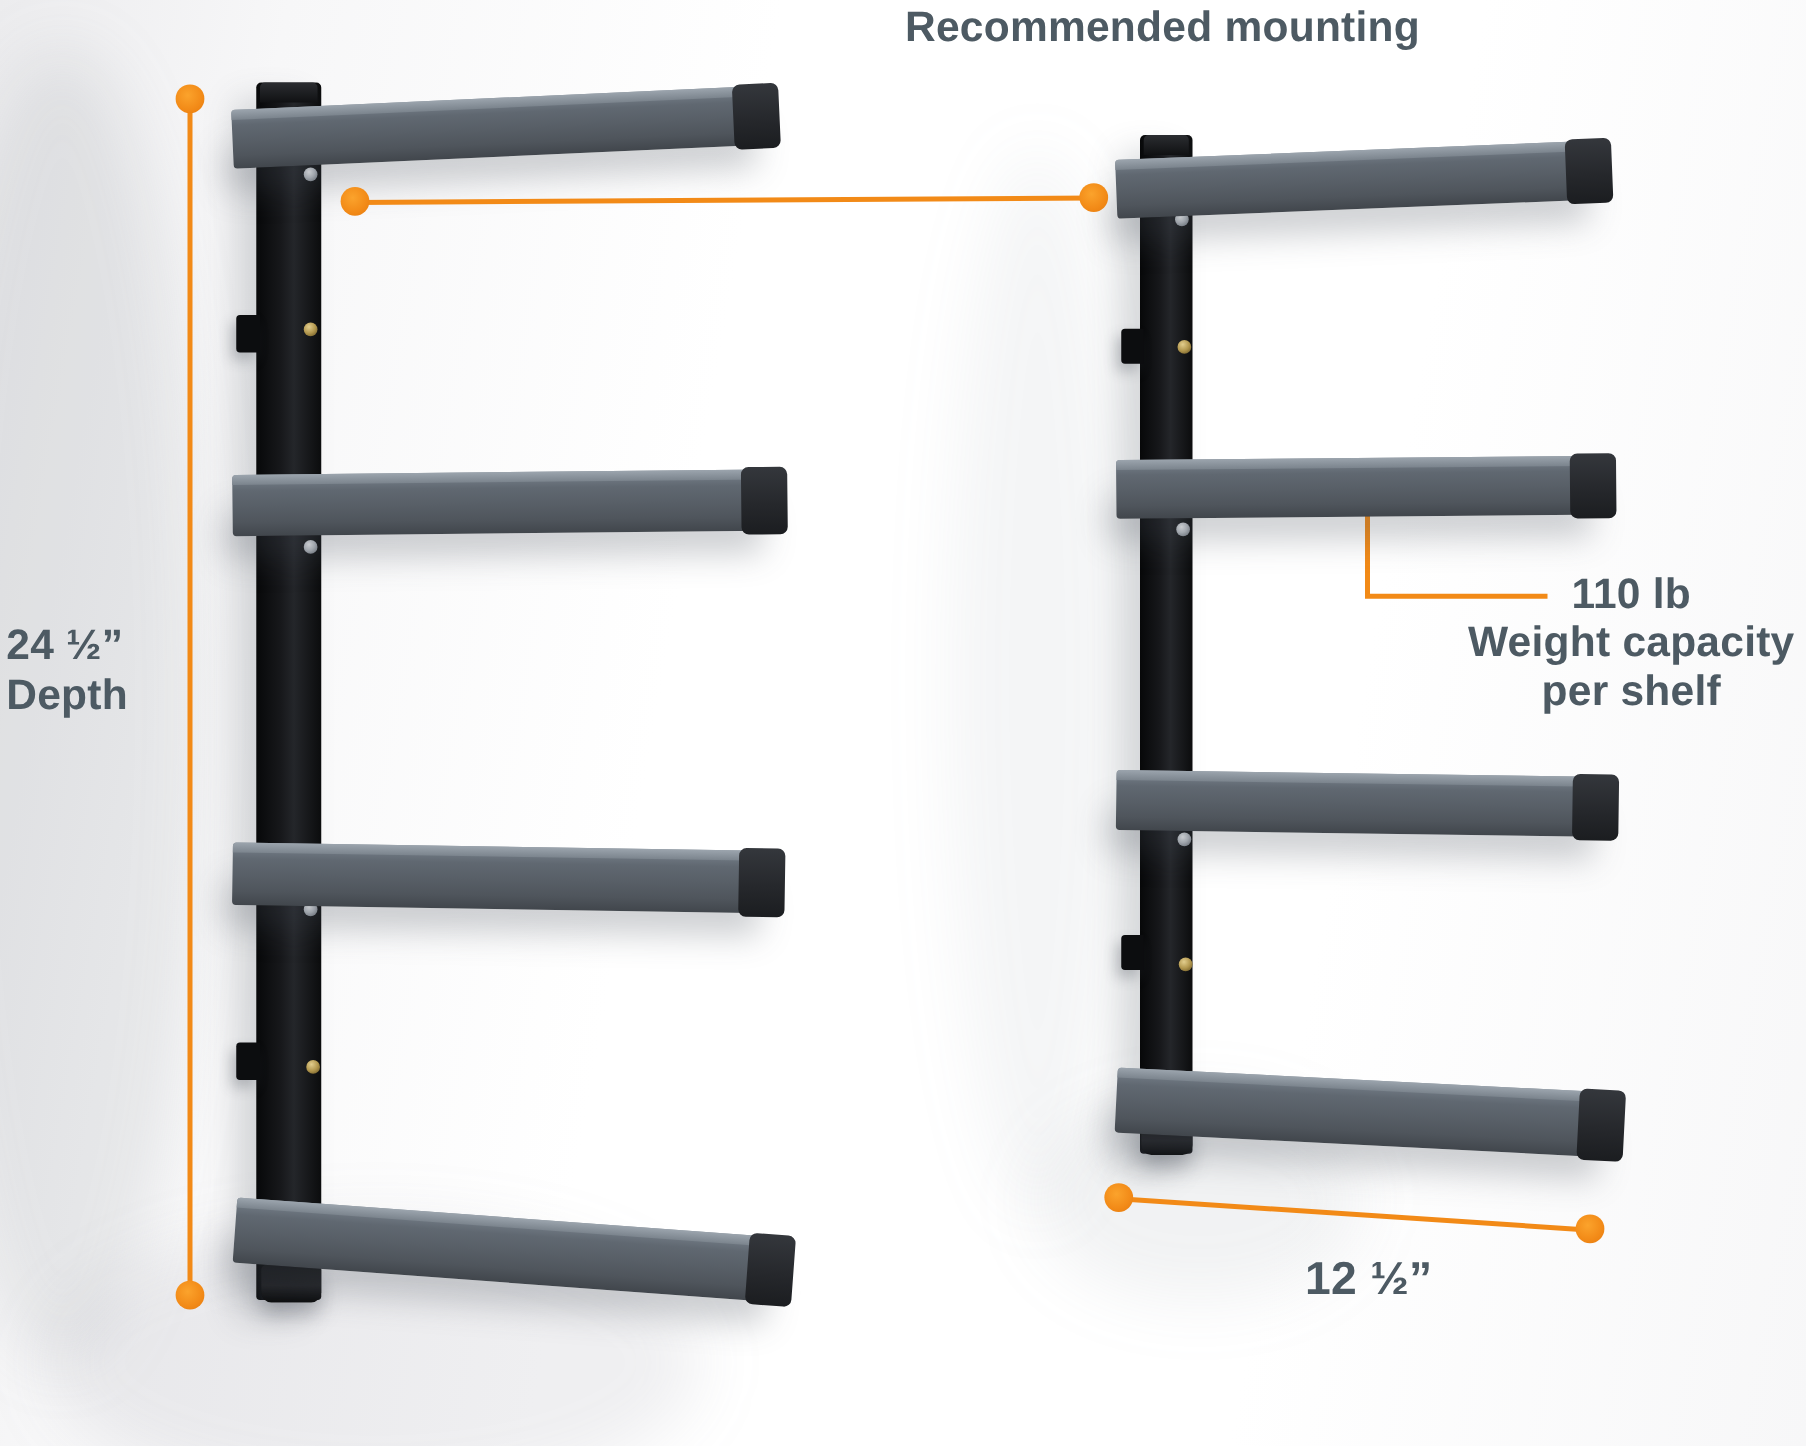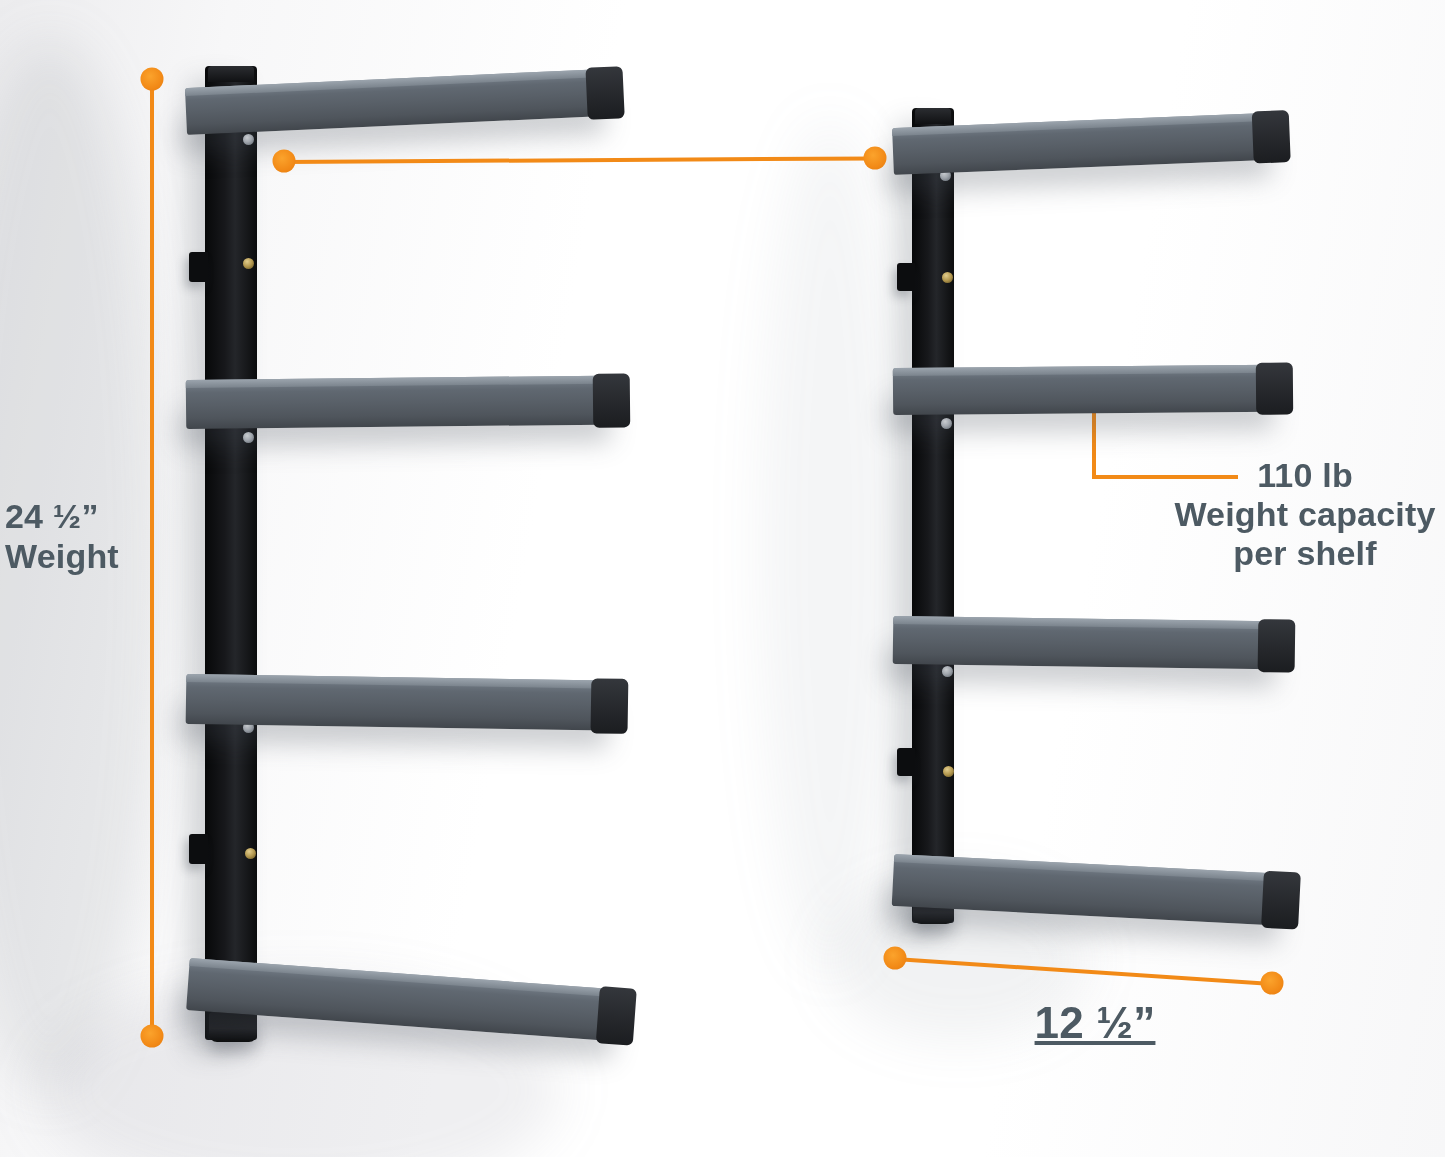--- a/index.html
+++ b/index.html
@@ -97,21 +97,21 @@
 
   
   .label{
     position:absolute;z-index:7;color:var(--label-text,#4D5A63);
     font-weight:bold;letter-spacing:.2px;
   }
   .label .ln{display:block;}
   .lab-top{left:630px;top:2px;width:600px;text-align:center;font-size:34px;line-height:40px;}
   .lab-height{left:5px;top:496px;width:220px;text-align:left;font-size:34px;line-height:40px;}
   .lab-capacity{left:1155px;top:456px;width:300px;text-align:center;font-size:34px;line-height:39px;}
-  .lab-depth{left:945px;top:1002px;width:300px;text-align:center;font-size:44px;line-height:42px;text-decoration:underline;}
+  .lab-depth{left:945px;top:1002px;width:300px;text-align:center;font-size:37px;line-height:42px;}
 </style>
 </head>
 <body>
 
 <div class="canvas">
 
   <div class="shade s-left"></div>
   <div class="shade s-mid"></div>
   <div class="shade s-bl"></div>
   <div class="shade s-br"></div>
@@ -160,25 +160,26 @@
   <div class="dim co-v"></div>
   <div class="dim co-h"></div>
   <div class="dot d1"></div>
   <div class="dot d2"></div>
   <div class="dot d3"></div>
   <div class="dot d4"></div>
   <div class="dot d5"></div>
   <div class="dot d6"></div>
 
   <div class="label lab-top">
+    <span class="ln">Recommended mounting</span>
   </div>
 
   <div class="label lab-height">
     <span class="ln">24 ½”</span>
-    <span class="ln">Weight</span>
+    <span class="ln">Depth</span>
   </div>
 
   <div class="label lab-capacity">
     <span class="ln">110 lb</span>
     <span class="ln">Weight capacity</span>
     <span class="ln">per shelf</span>
   </div>
 
   <div class="label lab-depth">
     <span class="ln">12 ½”</span>

